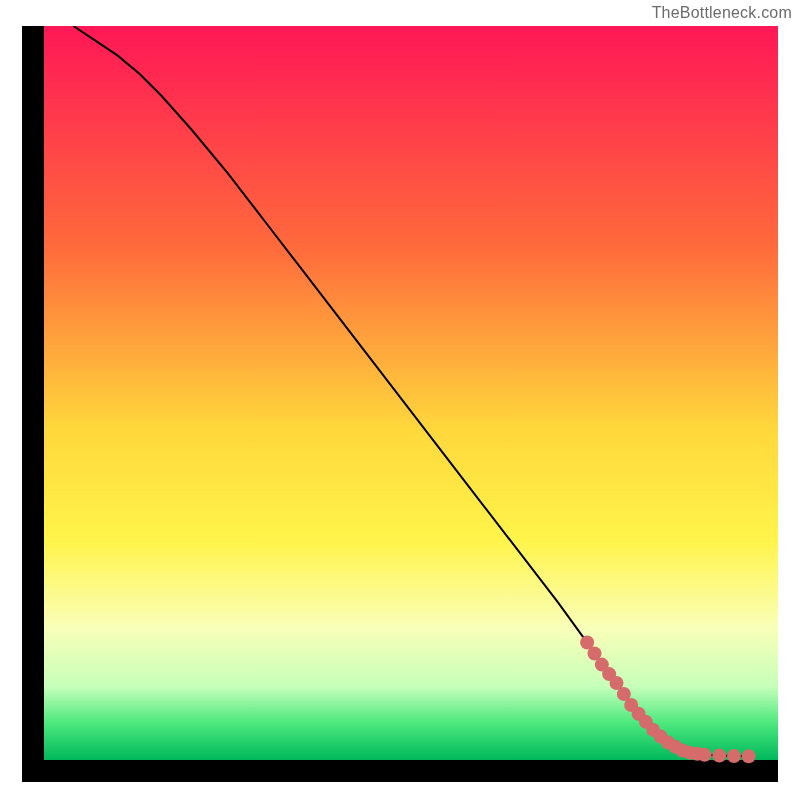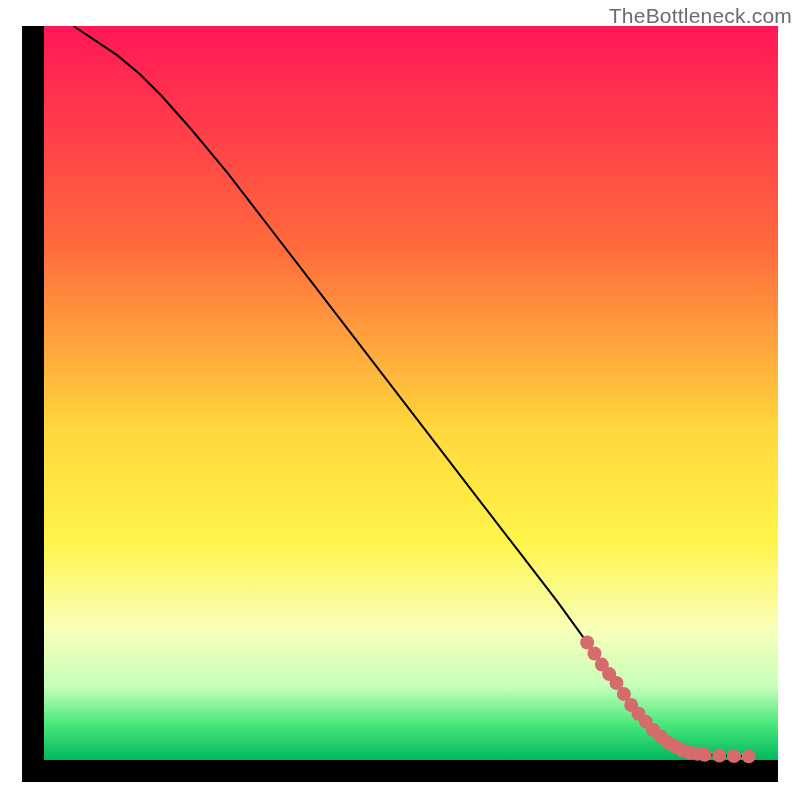--- a/index.html
+++ b/index.html
@@ -8,21 +8,21 @@
     background: #fff;
     width: 800px;
     height: 800px;
     position: relative;
     font-family: Arial, Helvetica, sans-serif;
   }
   .attribution {
     position: absolute;
     top: 4px;
     right: 8px;
-    font-size: 21px;
+    font-size: 16px;
     color: #6b6b6b;
     font-weight: 400;
     letter-spacing: 0.2px;
   }
   .chart-frame {
     position: absolute;
     left: 22px;
     top: 26px;
     width: 756px;
     height: 756px;

